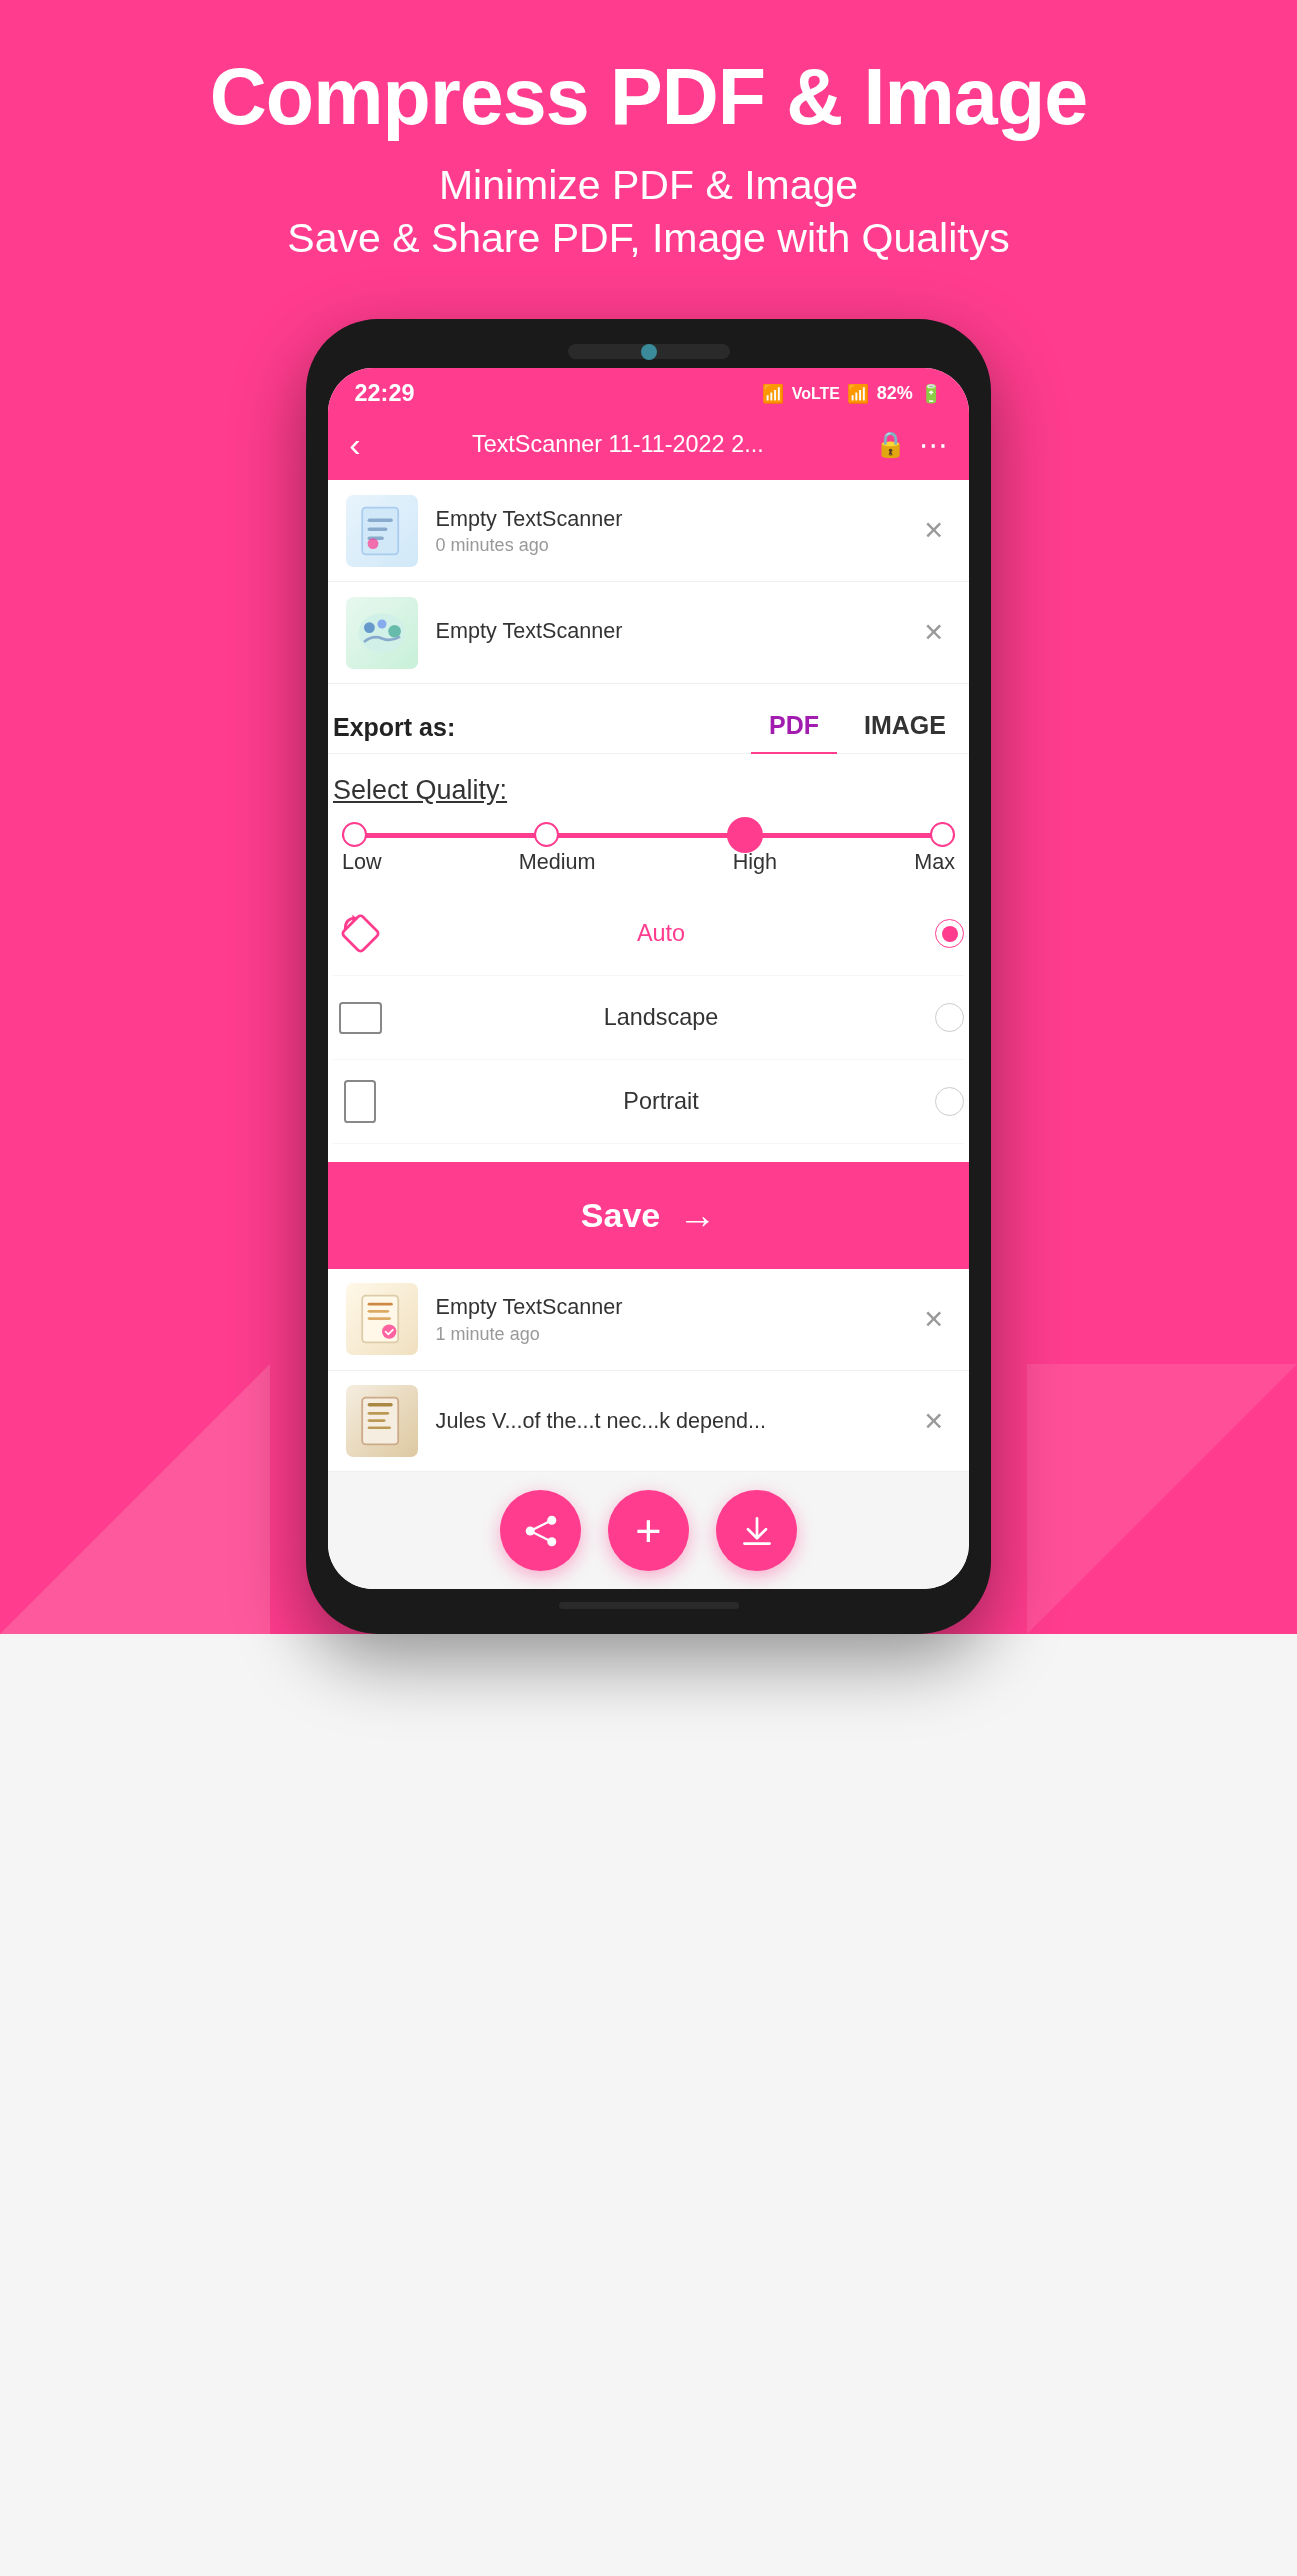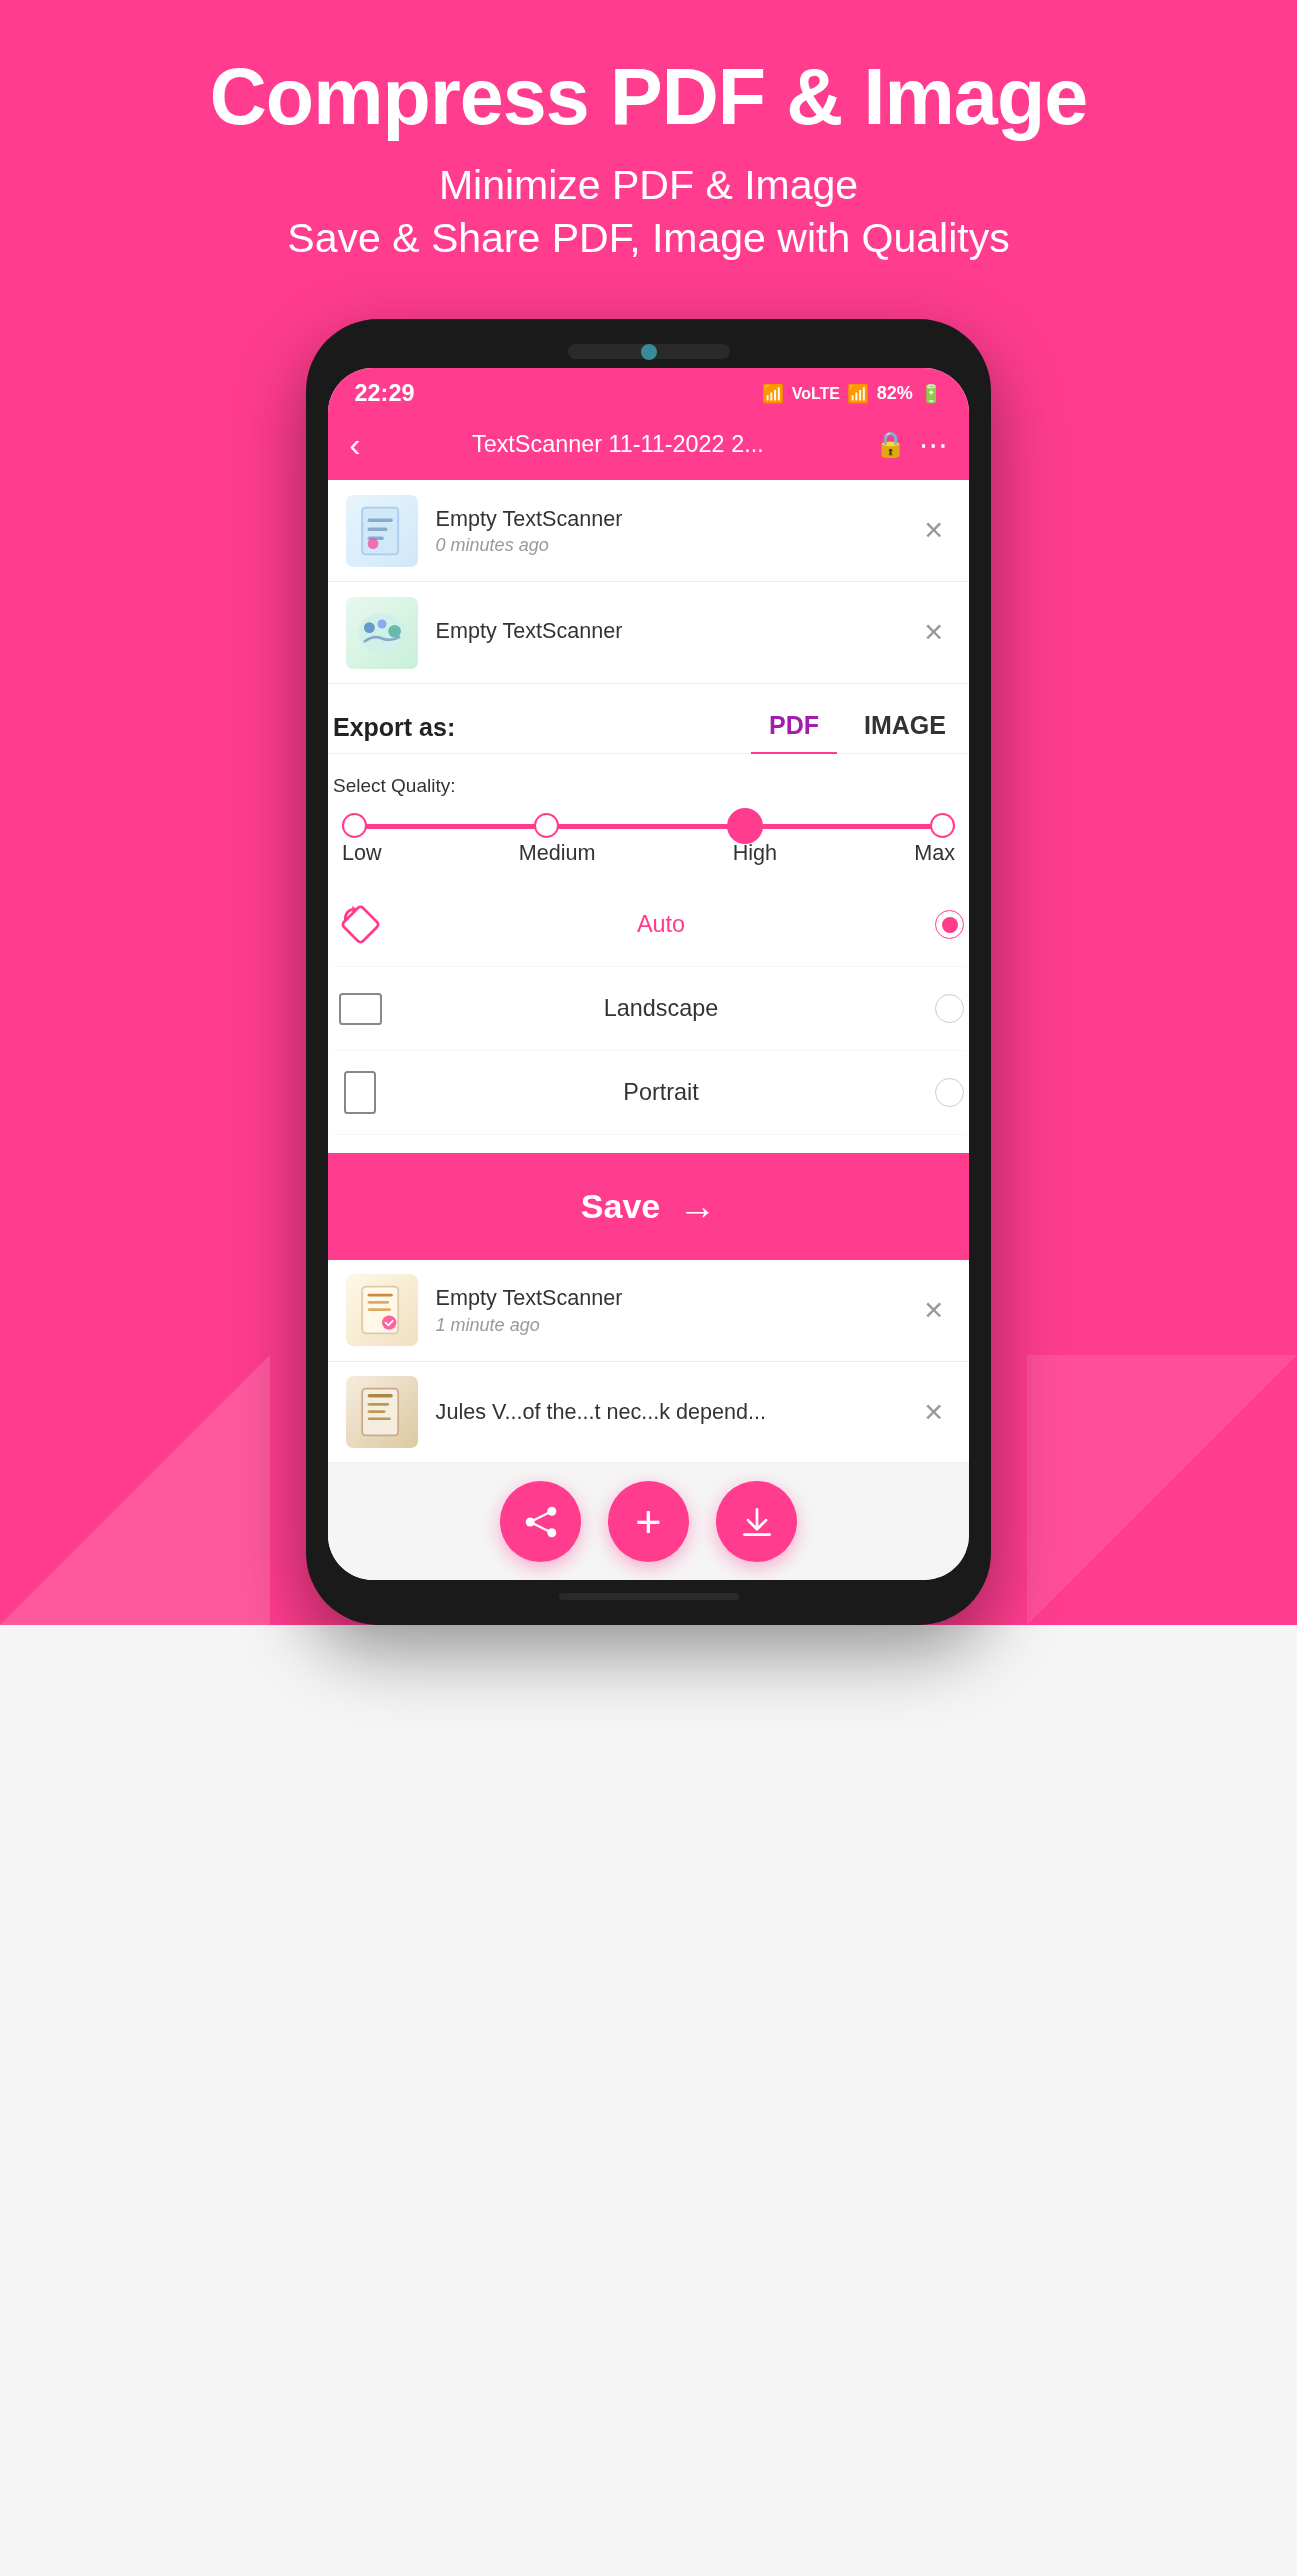--- a/index.html
+++ b/index.html
@@ -155,21 +155,20 @@
     .file-info { flex: 1; }
     .file-name {
       font-size: 21.6px;
       color: #333;
       font-weight: 500;
     }
     .file-time {
       font-size: 18px;
       color: #999;
       margin-top: 3.6px;
-      font-style: italic;
     }
     .close-btn {
       font-size: 25px;
       color: #999;
       padding: 7.2px;
     }
     .modal-dialog {
       background: #fff;
       border-radius: 14.4px;
       overflow: hidden;
@@ -212,22 +211,23 @@
       color: #333;
       font-weight: 800;
       margin-left: 9px;
     }
 
     
     .quality-section {
       padding: 21.6px 27px 18px 27px;
     }
     .section-title {
-      font-size: 19px;
+      font-size: 27px;
       color: #333;
+      text-decoration: underline;
       margin-bottom: 21.6px;
       font-weight: 500;
     }
 
     
     .slider-container {
       position: relative;
       padding: 0 9px;
       margin-bottom: 0;
     }

